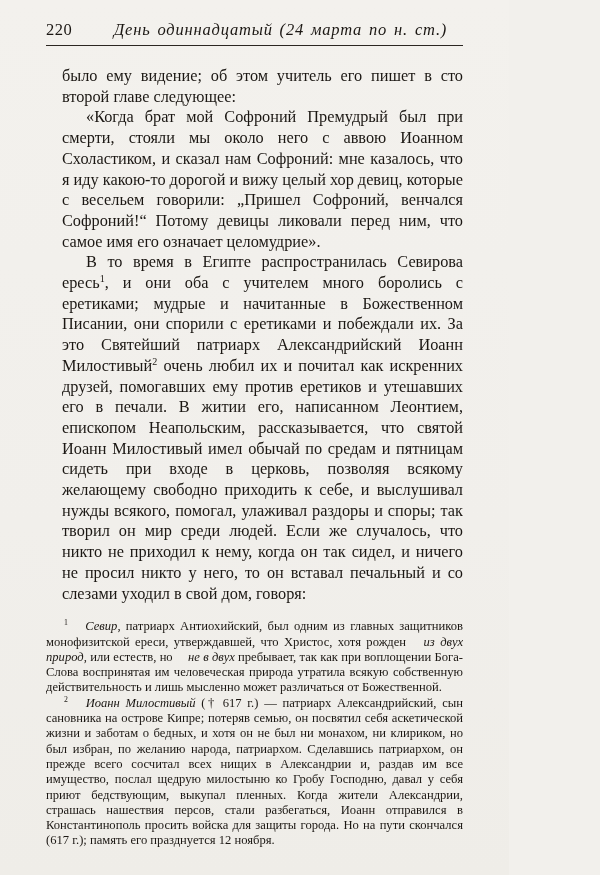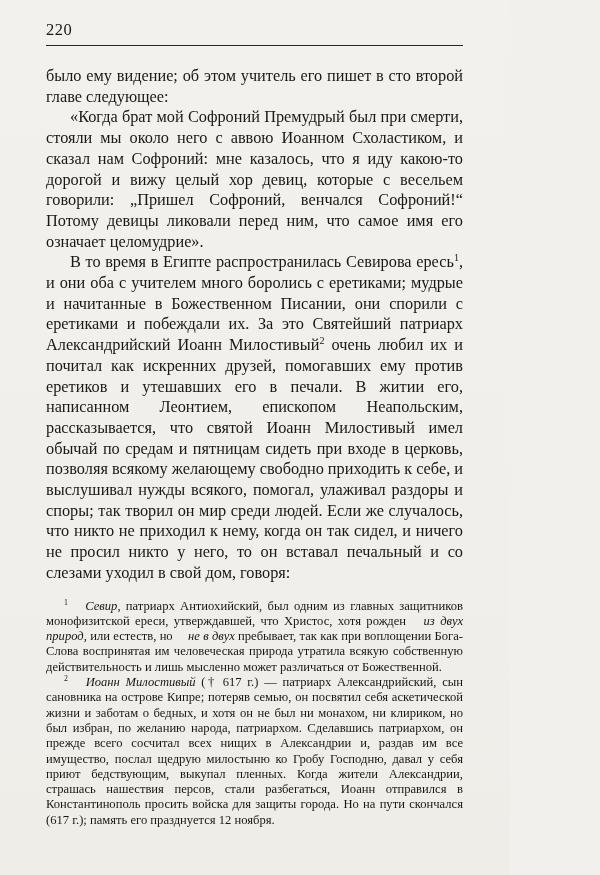--- a/index.html
+++ b/index.html
@@ -42,20 +42,21 @@
   .head-rule {
     border: 0;
     border-top: 1.6px solid #2c2722;
     margin: 5px 0 0 0;
   }
   .body-text {
     margin-top: 20px;
     font-size: 16.3px;
     line-height: 20.7px;
     text-align: justify;
+    margin-left: 16px;
   }
   .para {
     margin: 0;
     text-indent: 24px;
   }
   .para.noindent {
     text-indent: 0;
   }
   .footnotes {
     margin-top: 15px;
@@ -77,20 +78,21 @@
     margin-left: 12px;
   }
 </style>
 </head>
 <body>
 
 <div class="page">
 
   <header class="running-head">
     <span class="pagenum">220</span>
+    <span class="head-title">День одиннадцатый (24 марта по н. ст.)</span>
   </header>
   <hr class="head-rule">
 
   <main class="body-text">
     <p class="para noindent"><span>было ему видение; об этом учитель его пишет в сто второй главе следующее:</span></p>
     <p class="para"><span>«Когда брат мой Софроний Премудрый был при смерти, стояли мы около него с аввою Иоанном Схоластиком, и сказал нам Софроний: мне казалось, что я иду какою-то дорогой и вижу целый хор девиц, которые с весельем говорили: „Пришел Софроний, венчался Софроний!“ Потому девицы ликовали перед ним, что самое имя его означает целомудрие».</span></p>
     <p class="para"><span>В то время в Египте распространилась Севирова ересь</span><sup>1</sup><span>, и они оба с учителем много боролись с еретиками; мудрые и начитанные в Божественном Писании, они спорили с еретиками и побеждали их. За это Святейший патриарх Александрийский Иоанн Милостивый</span><sup>2</sup><span> очень любил их и почитал как искренних друзей, помогавших ему против еретиков и утешавших его в печали. В житии его, написанном Леонтием, епископом Неапольским, рассказывается, что святой Иоанн Милостивый имел обычай по средам и пятницам сидеть при входе в церковь, позволяя всякому желающему свободно приходить к себе, и выслушивал нужды всякого, помогал, улаживал раздоры и споры; так творил он мир среди людей. Если же случалось, что никто не приходил к нему, когда он так сидел, и ничего не просил никто у него, то он вставал печальный и со слезами уходил в свой дом, говоря:</span></p>
   </main>
 
   <section class="footnotes">

